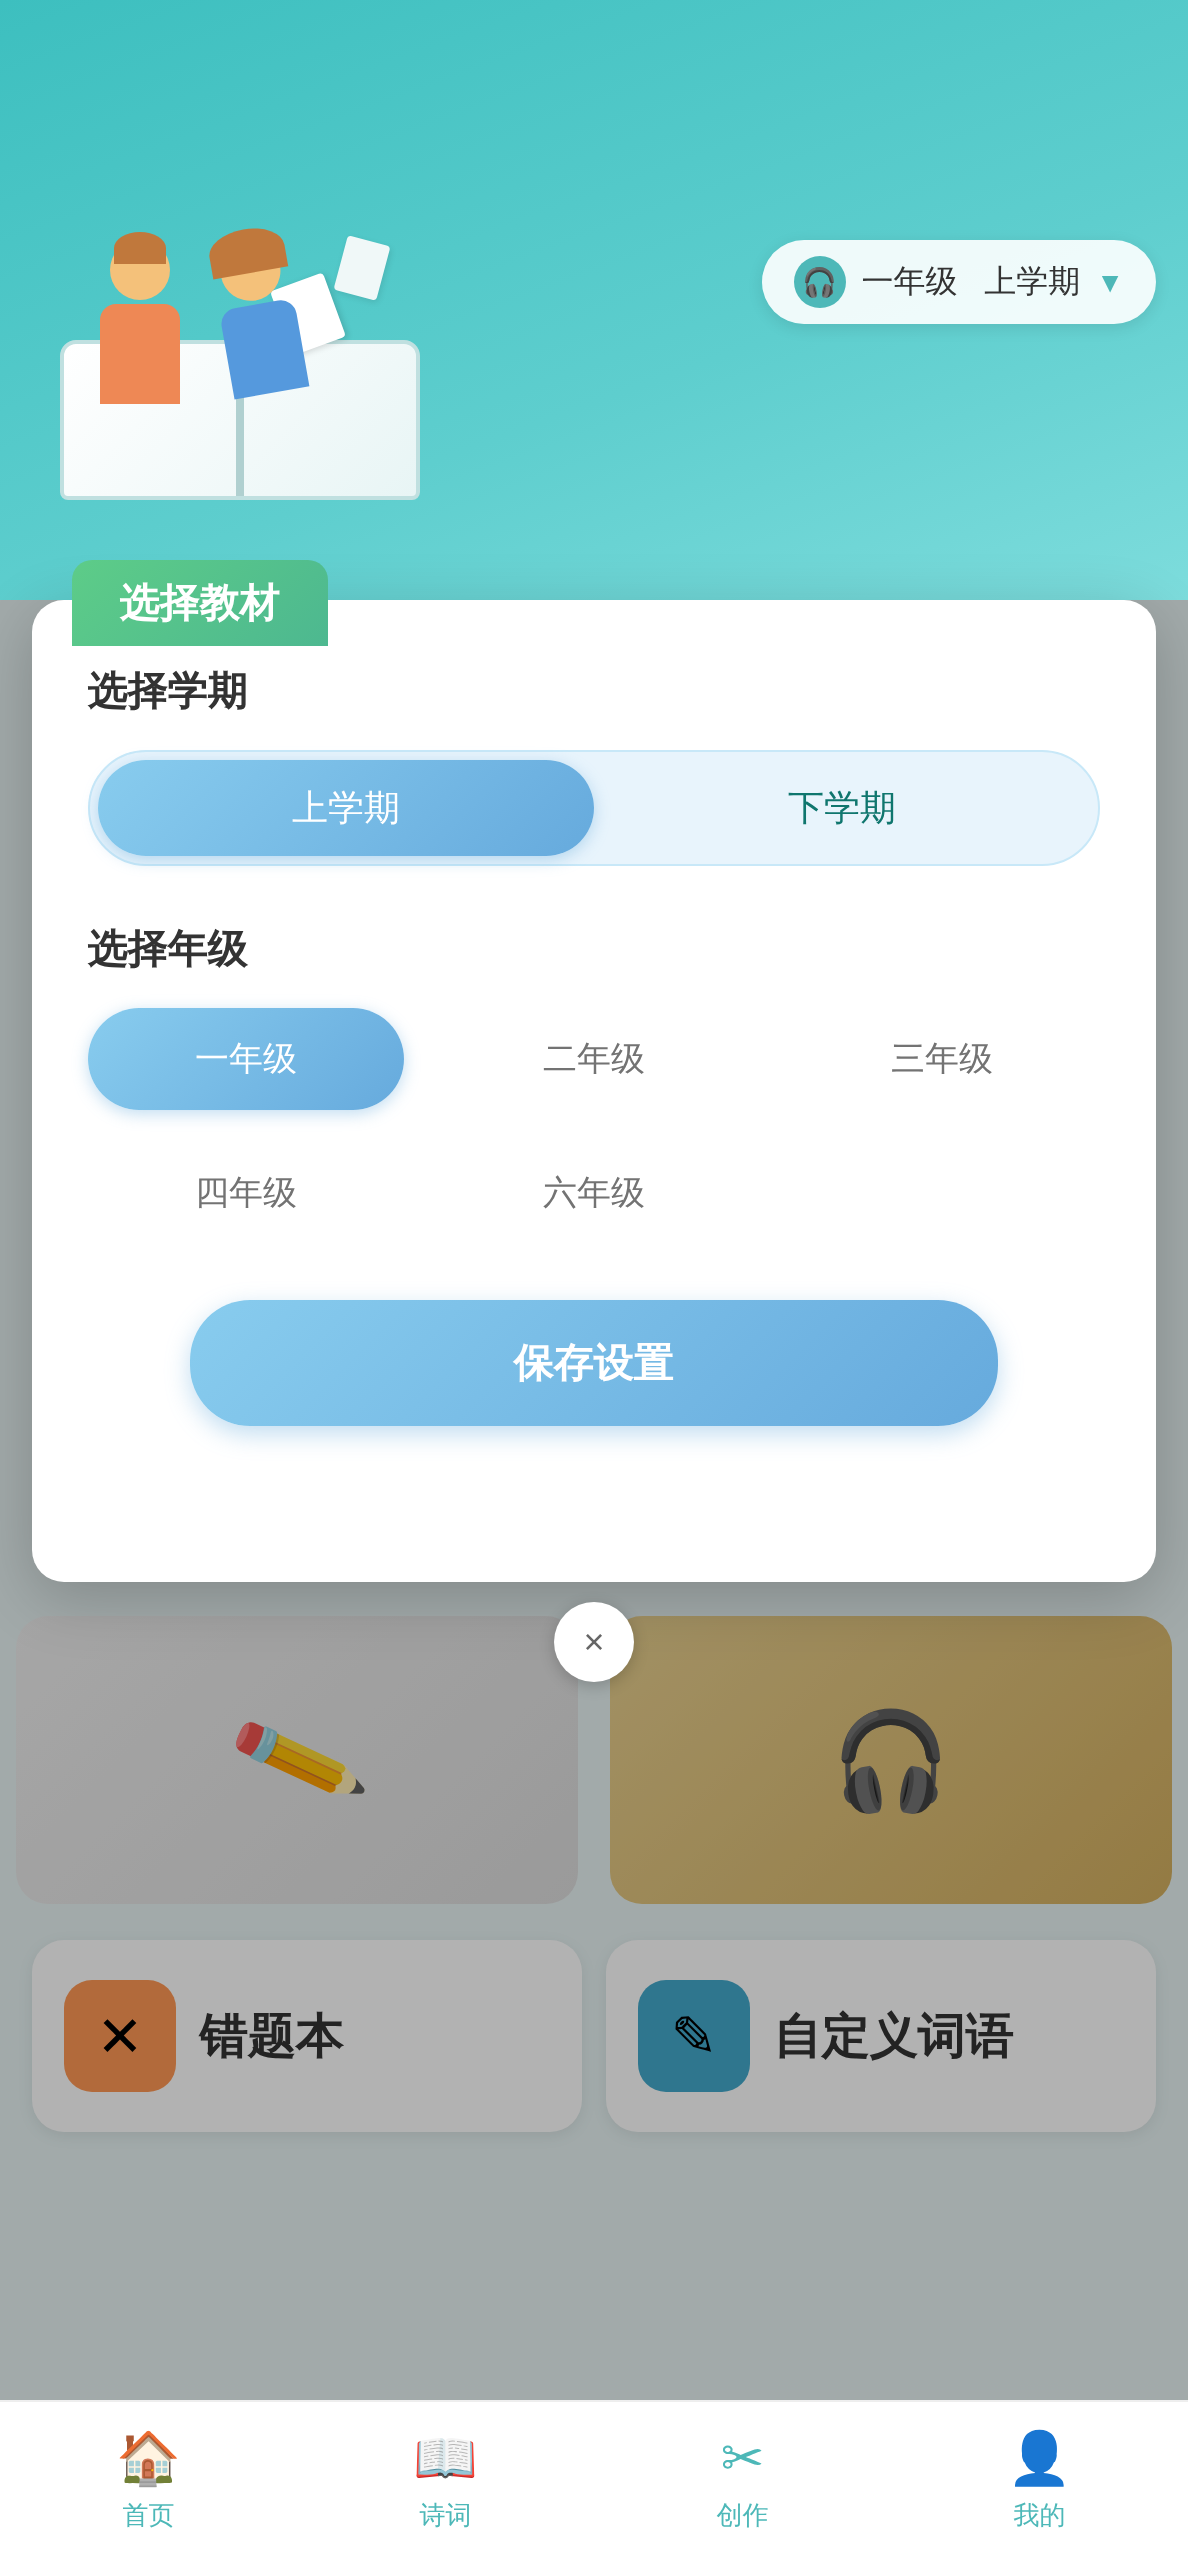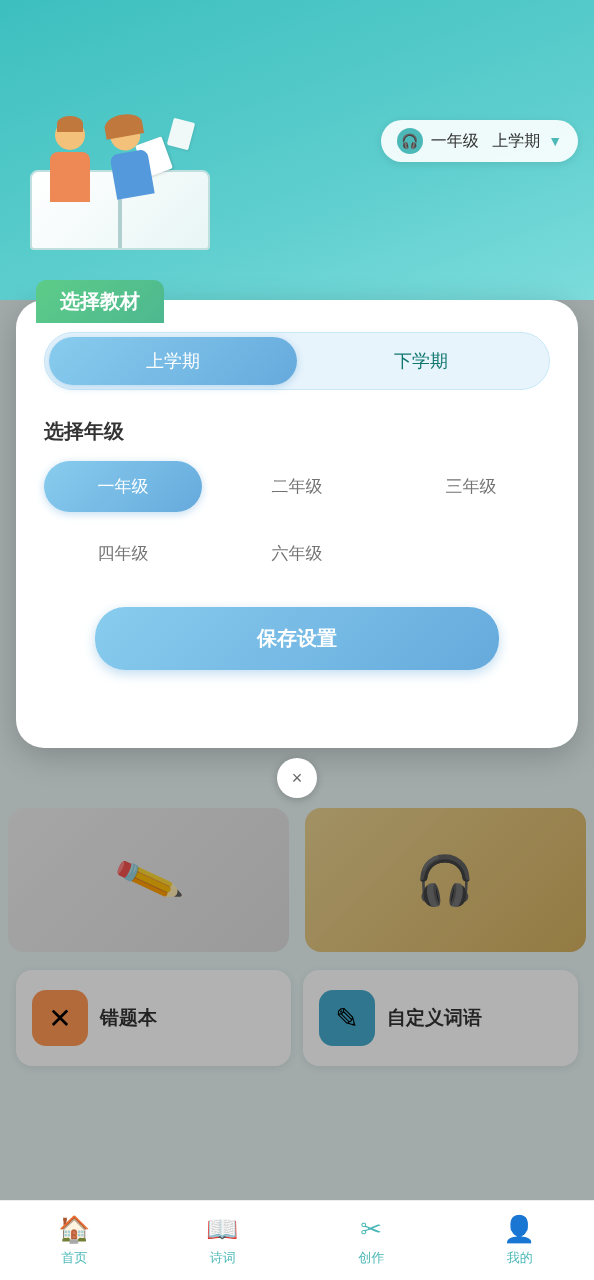--- a/index.html
+++ b/index.html
@@ -195,21 +195,21 @@
       z-index: 10;
     }
 
     
     .modal {
       position: absolute;
       top: 0;
       left: 16px;
       right: 16px;
       background: white;
-      border-radius: 28px;
+      border-radius: 16px;
       overflow: visible;
       z-index: 20;
       padding-bottom: 32px;
       box-shadow: 0 8px 32px rgba(0,0,0,0.2);
     }
 
     .modal-header-tag {
       position: absolute;
       top: -20px;
       left: 20px;
@@ -362,21 +362,21 @@
       display: flex;
       align-items: center;
       justify-content: center;
       font-size: 28px;
       flex-shrink: 0;
     }
     .card-icon.orange { background: #ff9955; }
     .card-icon.teal { background: #44aacc; }
 
     .card-label {
-      font-size: 19px;
+      font-size: 24px;
       font-weight: 600;
       color: #333;
     }
 
     
     .deco-cards {
       position: absolute;
       top: 500px;
       left: 0;
       right: 0;
@@ -490,20 +490,21 @@
 
   <div class="main-content">
 
     <div class="modal-overlay"></div>
 
     <div class="modal">
       <div class="modal-header-tag">选择教材</div>
 
       <div class="modal-body">
 
+        <div class="section-label">选择学期</div>
 
         <div class="semester-toggle">
           <div class="semester-btn active">上学期</div>
           <div class="semester-btn inactive">下学期</div>
         </div>
 
         <div class="section-label">选择年级</div>
 
         <div class="grade-grid">
           <div class="grade-btn active">一年级</div>

